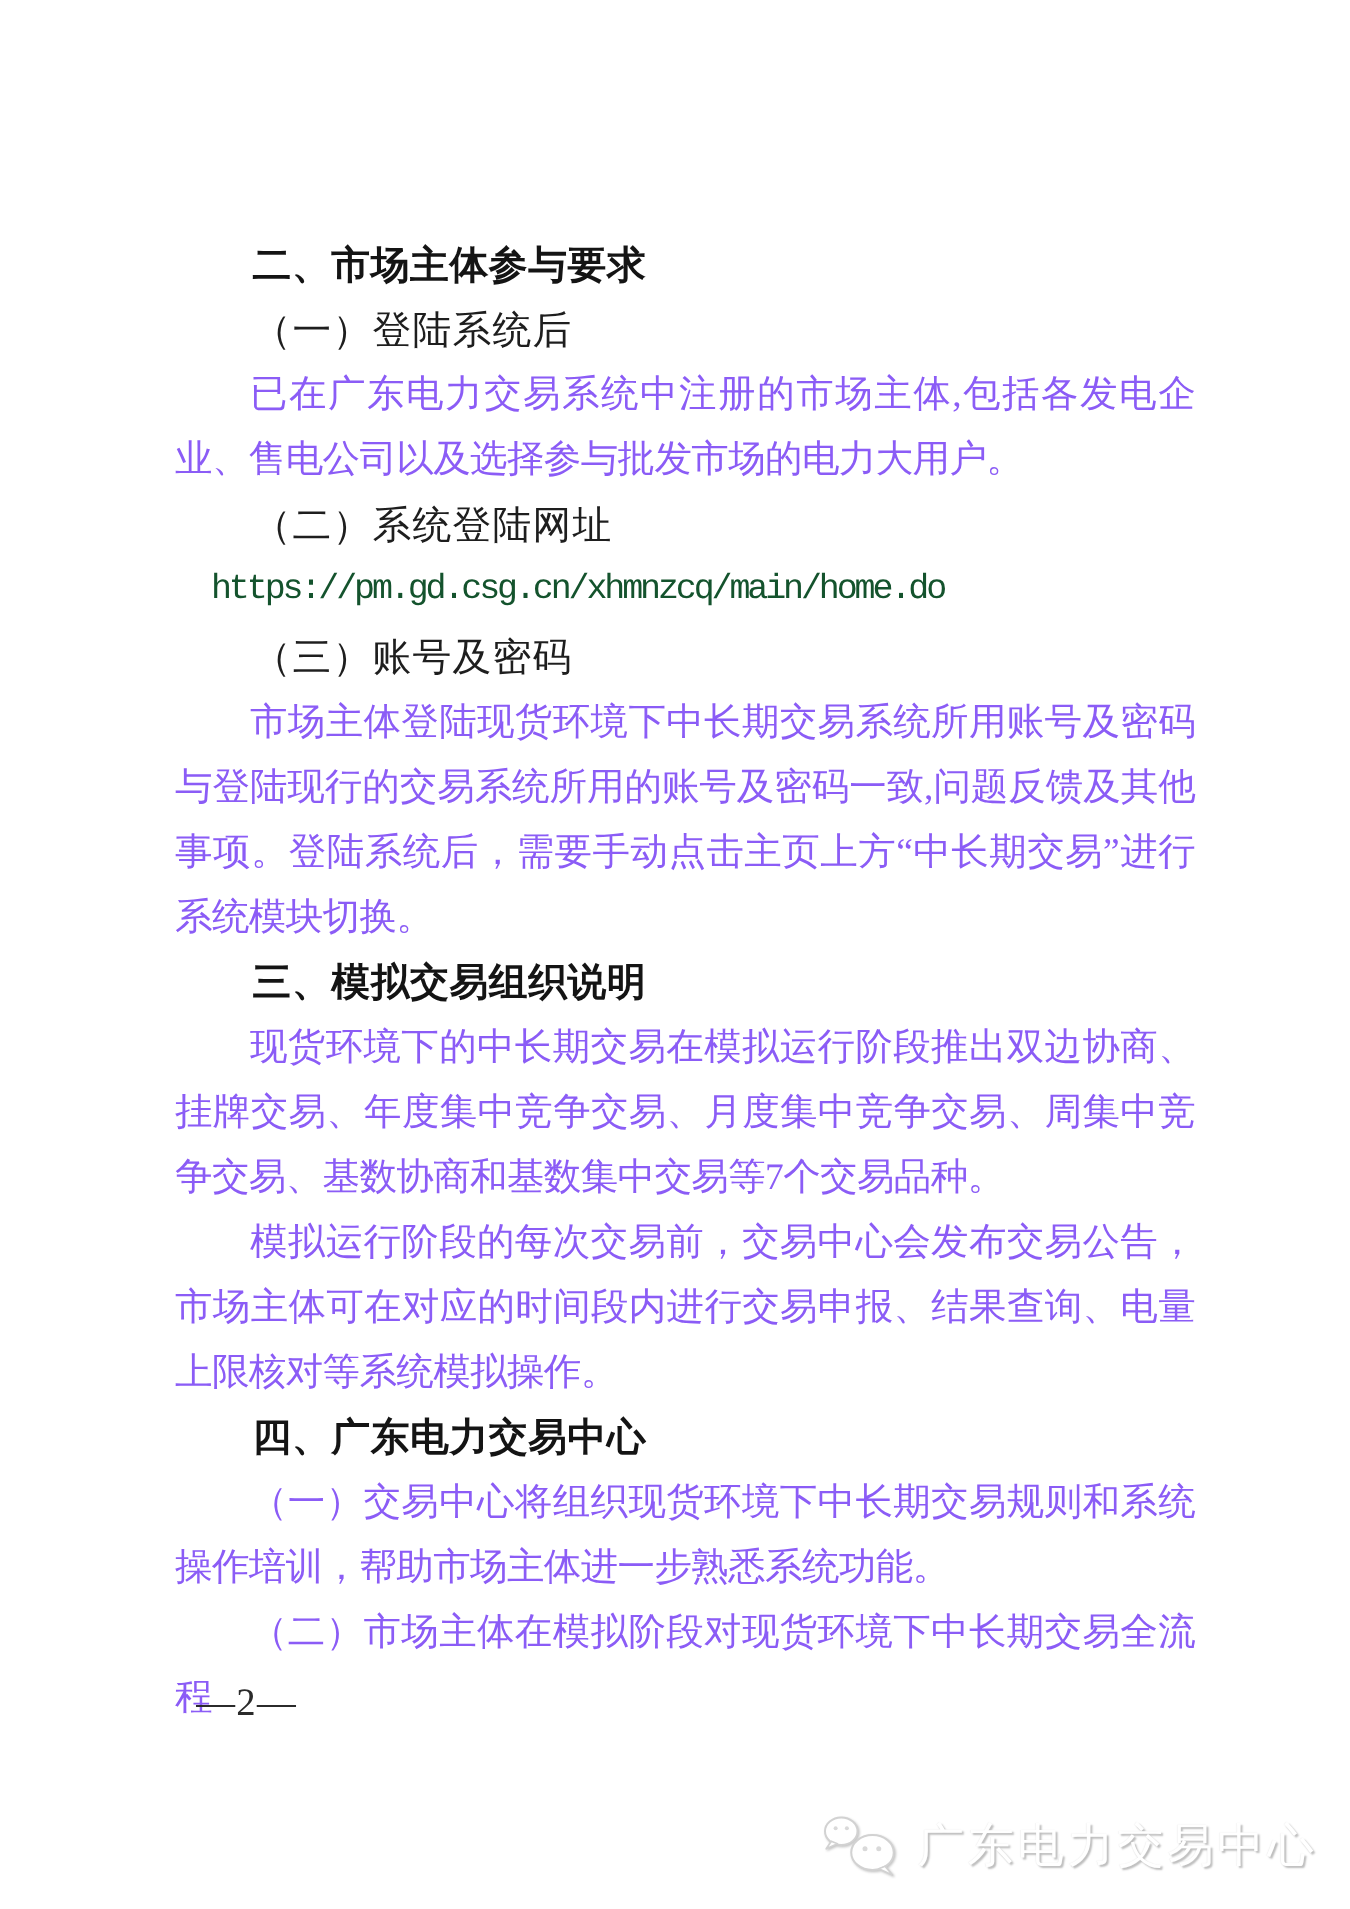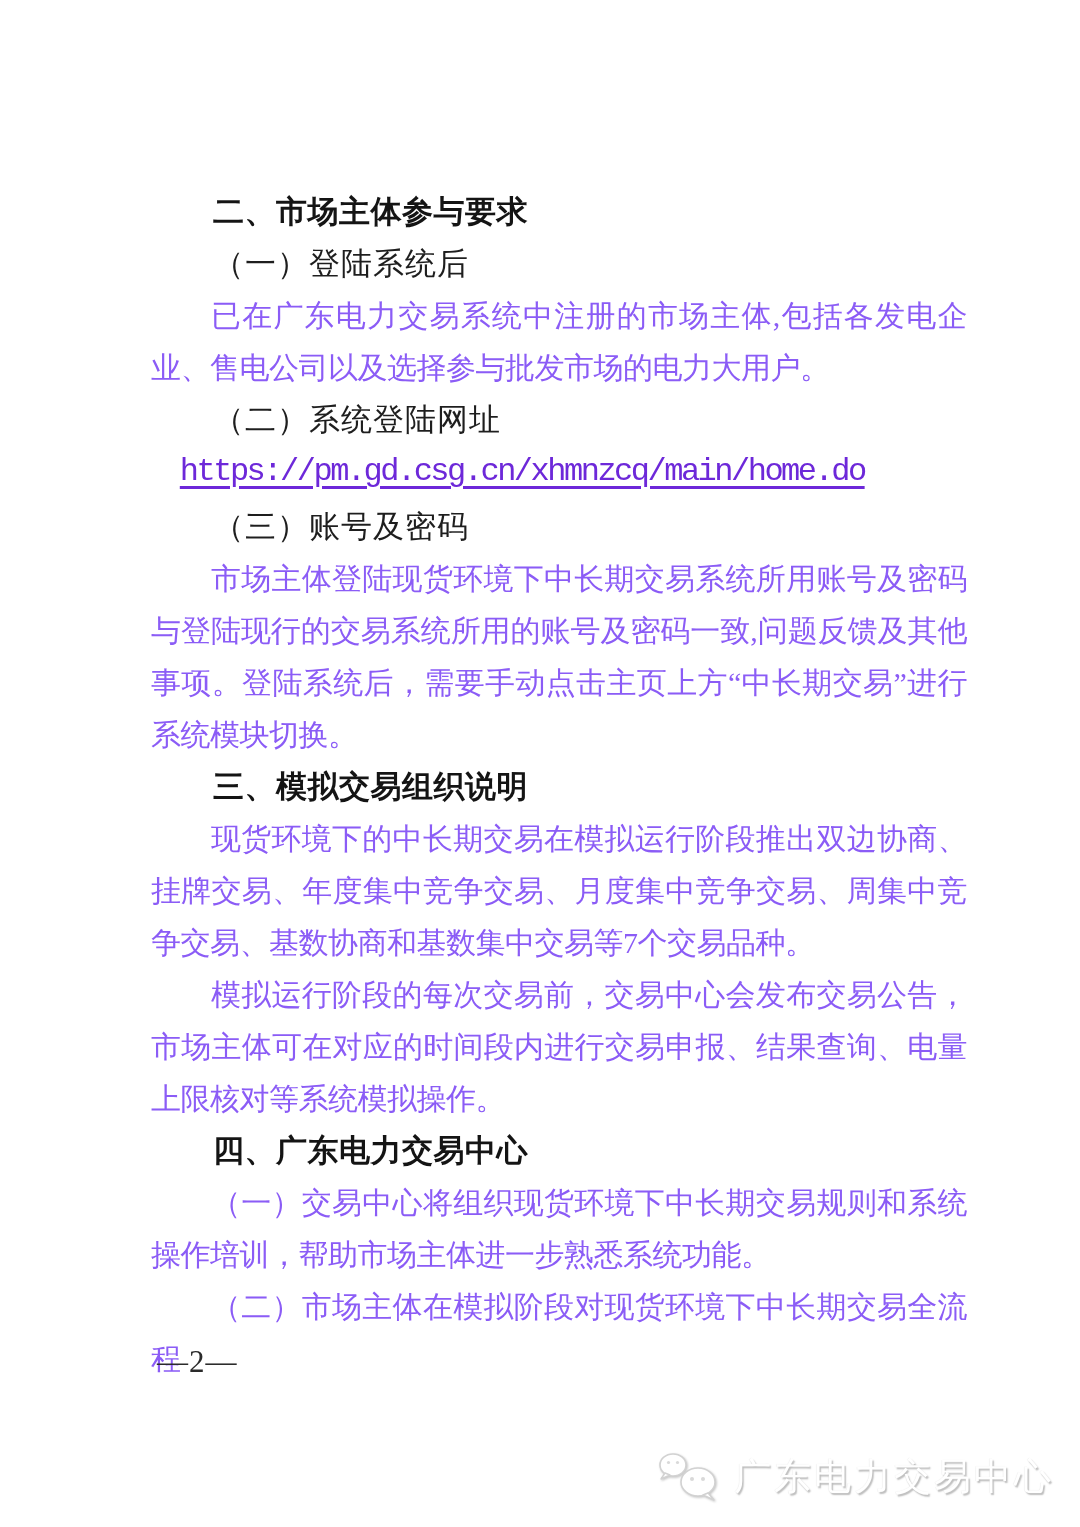--- a/index.html
+++ b/index.html
@@ -6,21 +6,21 @@
   .page{
     position:relative;
     width:1080px;
     height:1527px;
     background:#ffffff;
     overflow:hidden;
     font-family:"Liberation Serif","DejaVu Serif",serif;
   }
   .content{
     position:absolute;
-    left:151px;
+    left:140px;
     top:186px;
     width:816px;
   }
   .blk{margin:0;}
   .heading{
     font-family:"Liberation Sans","DejaVu Sans",sans-serif;
     font-weight:700;
     font-size:31px;
     line-height:52px;
     color:#141414;
@@ -44,24 +44,23 @@
     text-align:justify;
     letter-spacing:-0.5px;
   }
   .url-line{
     line-height:52px;
     text-indent:1.8em;
     white-space:nowrap;
   }
   .url-link{
     font-family:"Liberation Mono","DejaVu Sans Mono",monospace;
-    font-size:32px;
+    font-size:28px;
     letter-spacing:-2.5px;
-    color:#6d28d9;
-    text-decoration:underline;
+    color:#14532d;
     text-underline-offset:6px;
     cursor:pointer;
   }
   .page-number{
     position:absolute;
     left:157px;
     top:1344px;
     font-family:"Liberation Serif","DejaVu Serif",serif;
     font-size:31px;
     color:#2b2b2b;

